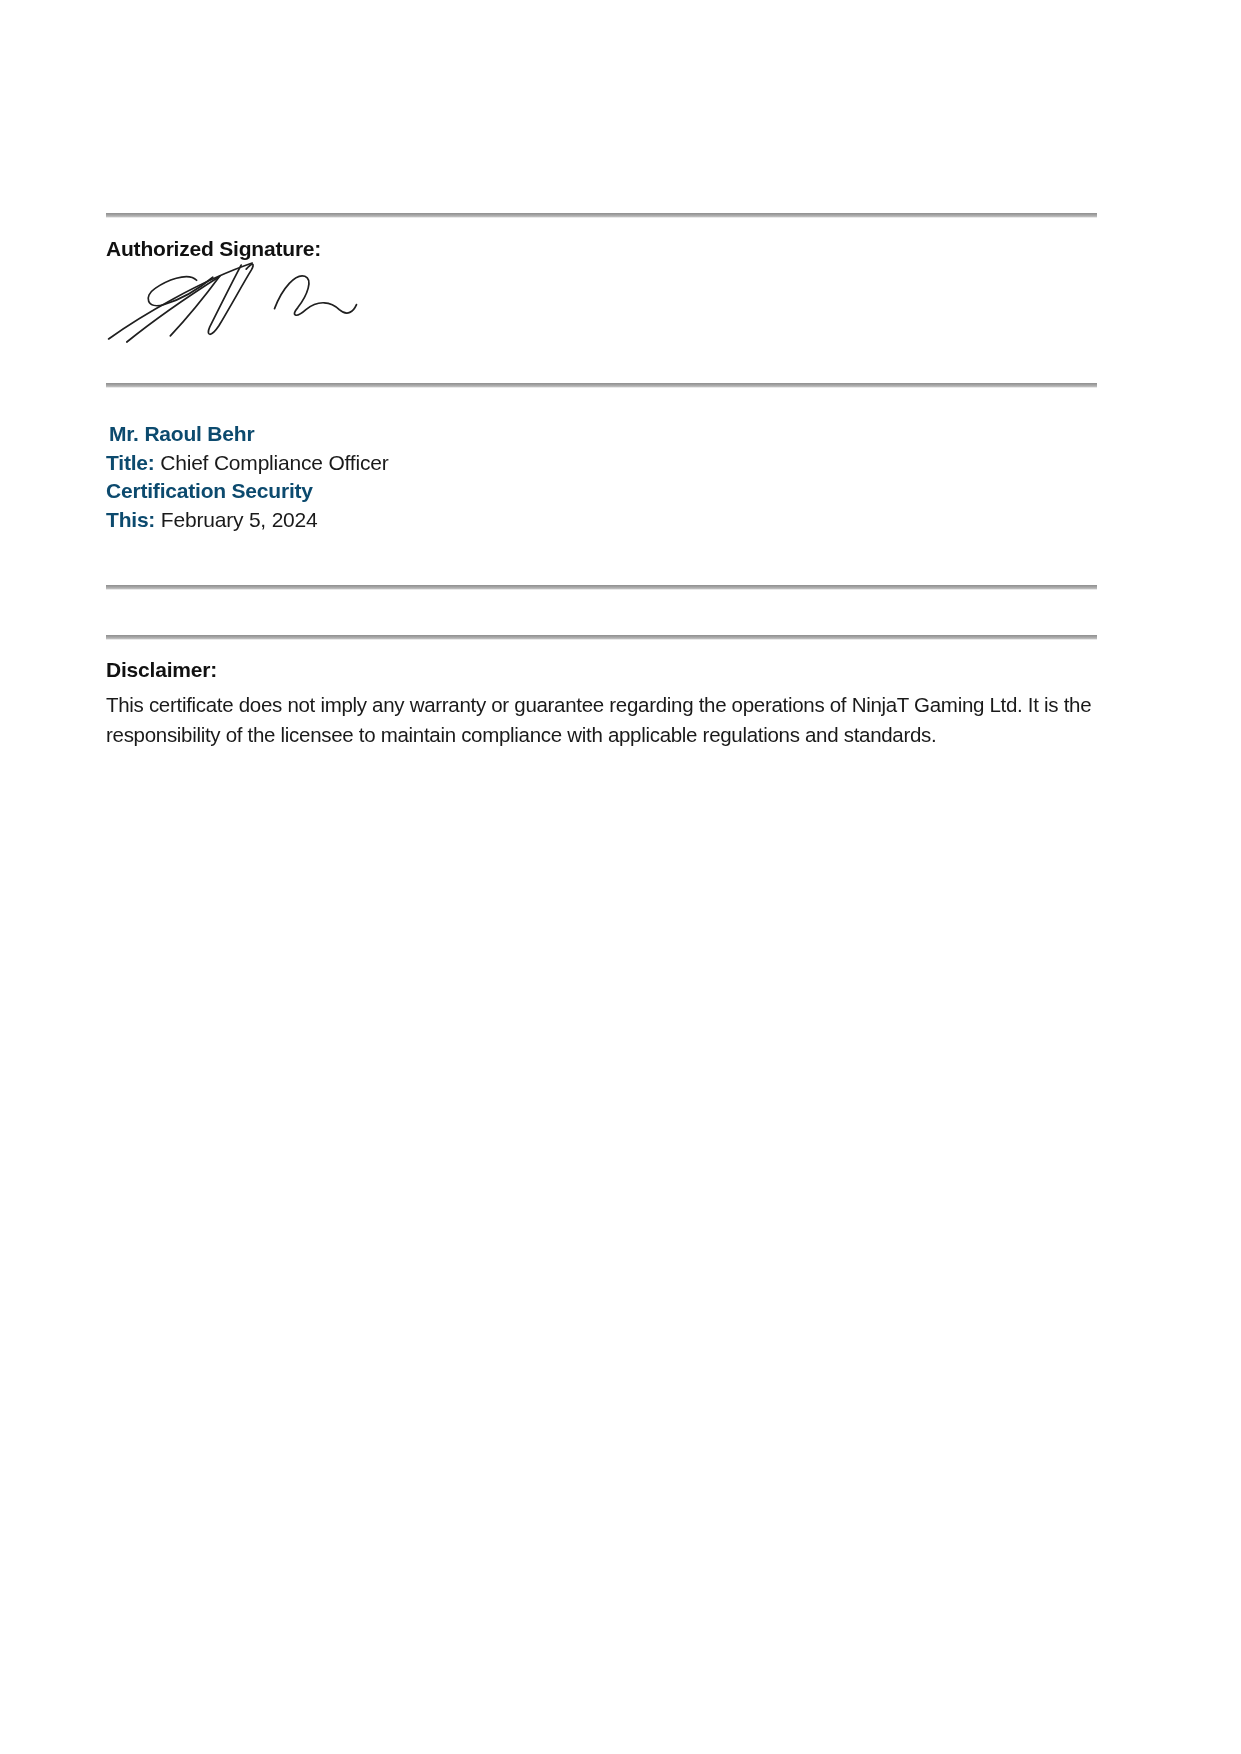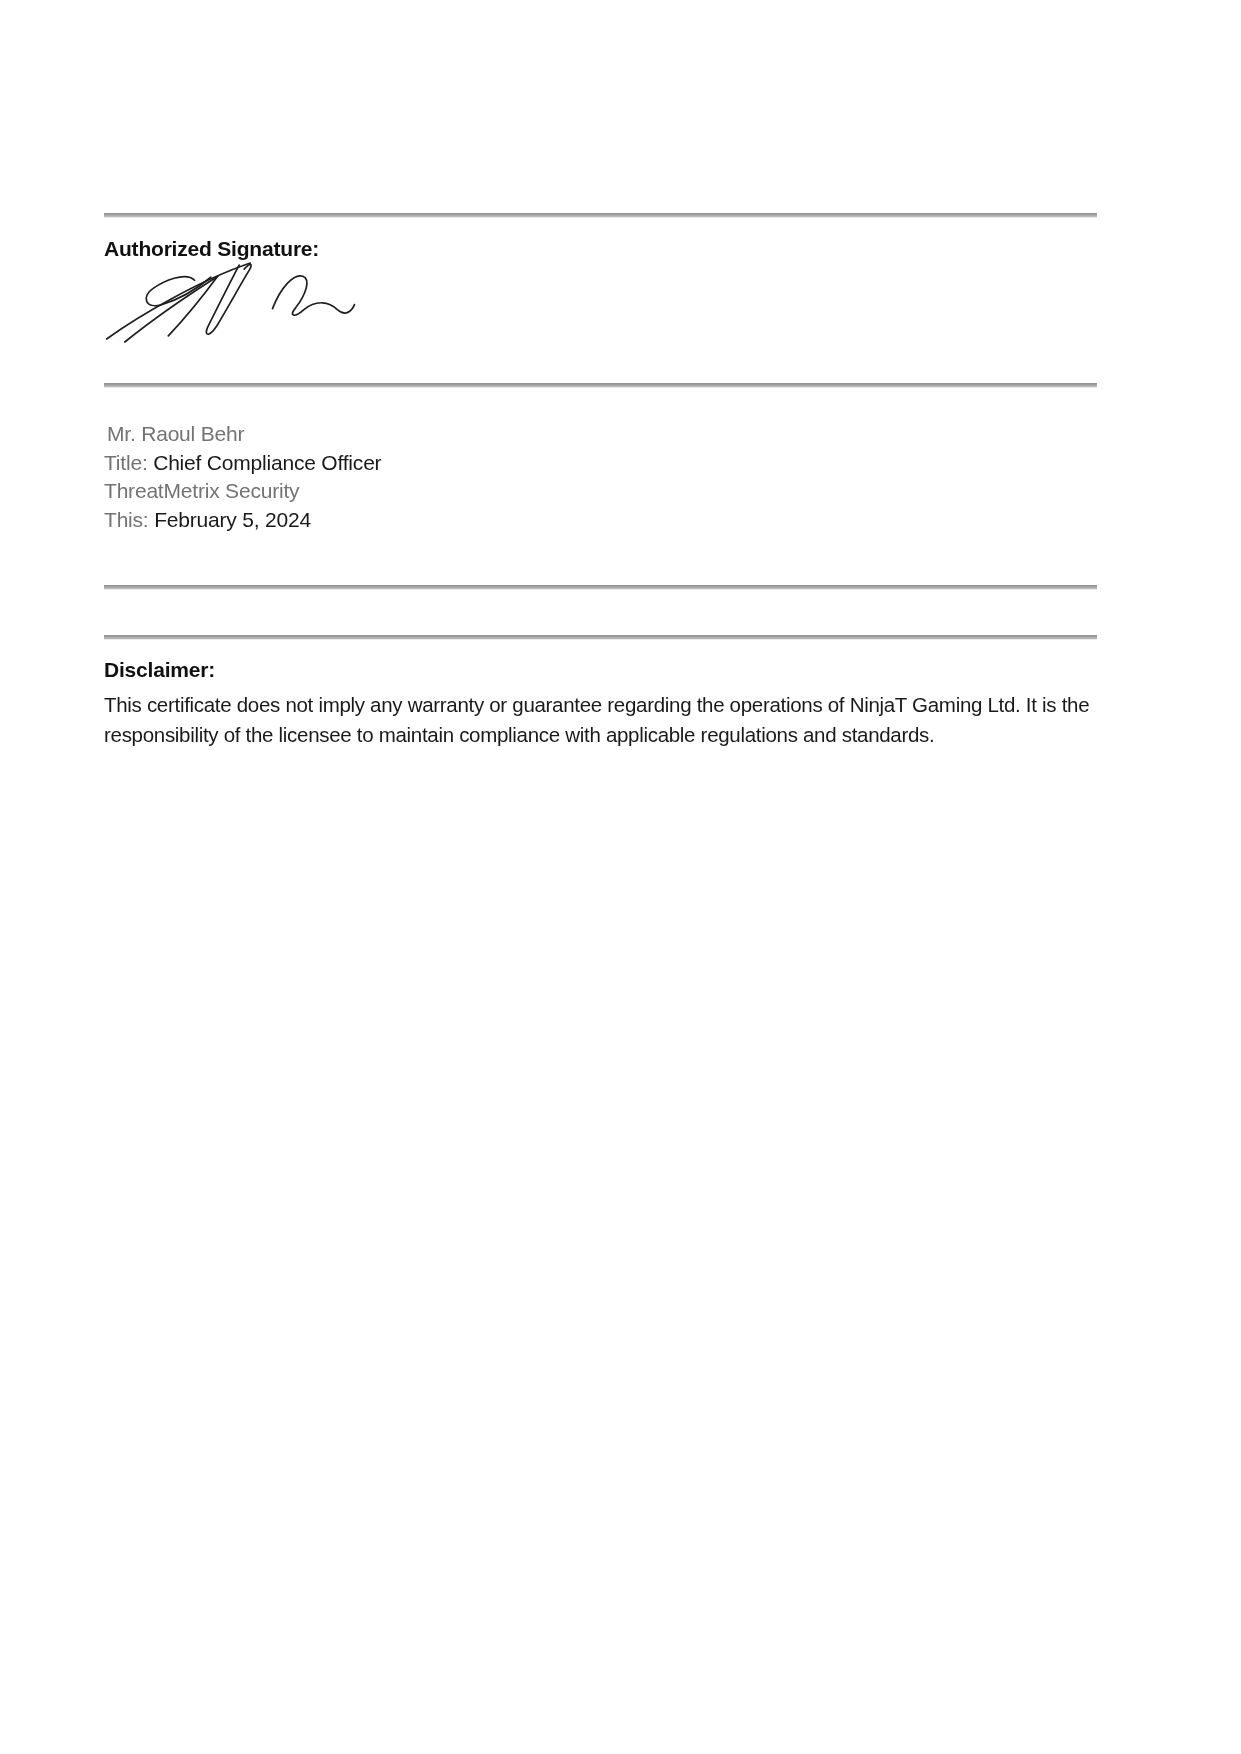--- a/index.html
+++ b/index.html
@@ -7,23 +7,22 @@
   .page {
     position: relative;
     width: 1241px;
     height: 1754px;
     background: #ffffff;
     font-family: "Liberation Sans", "DejaVu Sans", sans-serif;
     color: #1a1a1a;
     overflow: hidden;
   }
   .content {
-    padding-left: 70px;
+    padding-left: 106px;
     padding-right: 144px;
-    margin-left: 34px;
   }
   .rule {
     height: 4px;
     border: none;
     width: 100%;
     background: linear-gradient(to bottom, #8f8f8f 0%, #a6a6a6 55%, #c2c2c2 100%);
     box-shadow: 0 1px 0 #e9e9e9;
   }
   .rule-1 { margin-top: 213px; }
   .rule-2 { margin-top: 39px; }
@@ -44,21 +43,21 @@
     margin-left: -8px;
     width: 262px;
     height: 86px;
   }
   .info-block {
     margin-top: 33px;
     font-size: 21px;
     line-height: 28.5px;
     letter-spacing: -0.2px;
   }
-  .info-block .b { font-weight: normal; color: #737373; }
+  .info-block .b { font-weight: bold; color: #0c4a6e; }
   .info-line-name { padding-left: 3px; }
   .para {
     font-size: 20.5px;
     line-height: 30px;
     letter-spacing: -0.3px;
   }
   .para-italic {
     margin-top: 19px;
     font-style: italic;
   }
@@ -91,21 +90,21 @@
         <path d="M119,19 C105,38 85,62 71,77"></path>
         <path d="M174,50 C182,29 195,15 204,18 C212,21 207,36 197,49 C190,57 195,60 205,51 C217,41 230,43 238,51 C246,58 252,53 255,46"></path>
       </svg>
     </div>
 
     <hr class="rule rule-2">
 
     <div class="info-block">
       <p class="b info-line-name">Mr. Raoul Behr</p>
       <p><span class="b">Title:</span> <span>Chief Compliance Officer</span></p>
-      <p class="b">ThreatMetrix Security</p>
+      <p class="b">Certification Security</p>
       <p><span class="b">This:</span> <span>February 5, 2024</span></p>
     </div>
 
     <hr class="rule rule-3">
 
 
 
     <hr class="rule rule-4">
 
     <h2 class="heading h-disc">Disclaimer:</h2>

